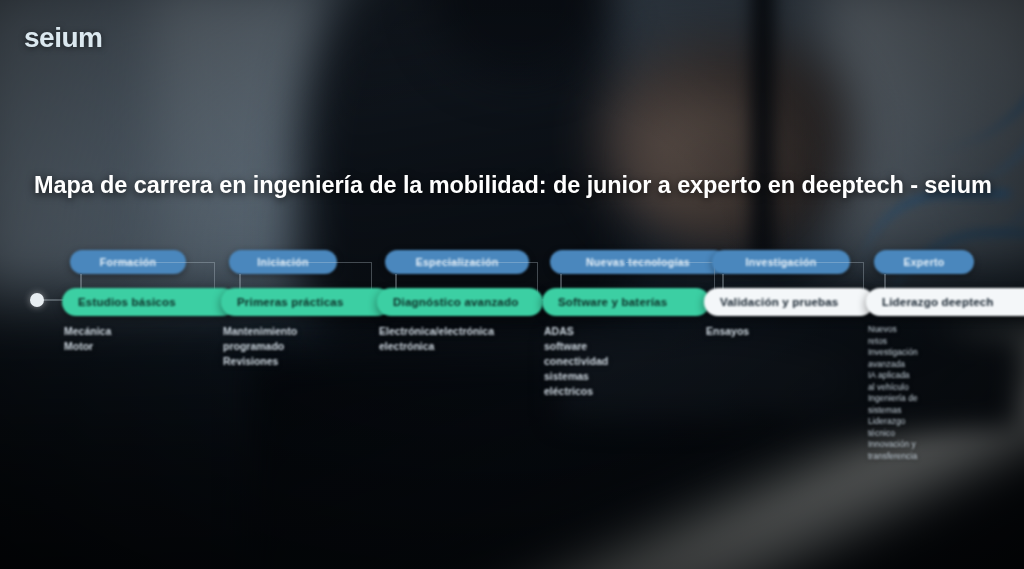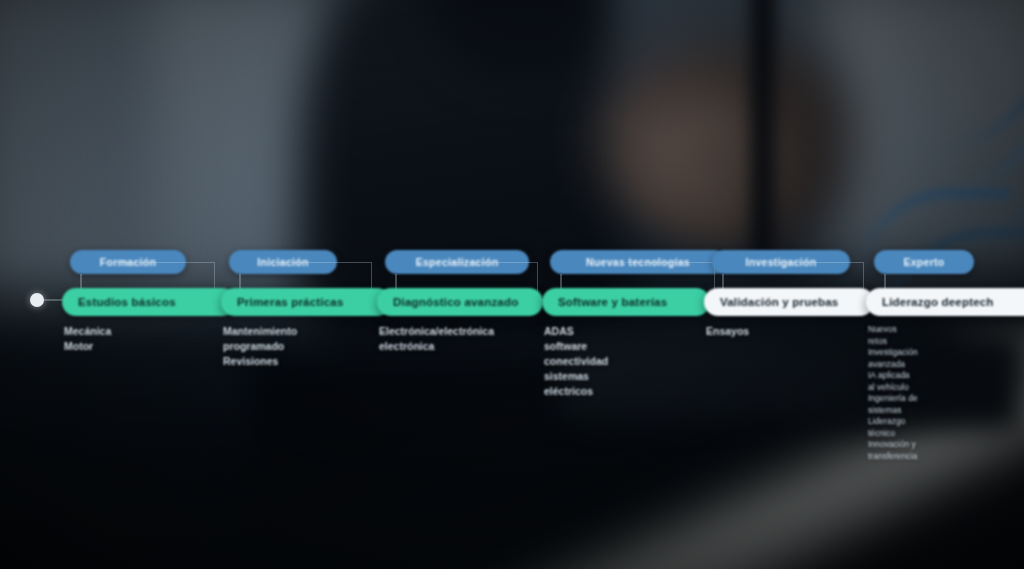--- a/index.html
+++ b/index.html
@@ -190,21 +190,23 @@
     <div class="cable c3"></div>
     <div class="cable c4"></div>
     <div class="cable c5"></div>
     <div class="b-desk"></div>
     <div class="b-deskdark"></div>
     <div class="b-clutter"></div>
     <div class="b-tint"></div>
     <div class="b-vign"></div>
   </div>
 
-
+  <div class="logo">seium</div>
+
+  <div class="title">Mapa de carrera en ingeniería de la mobilidad: de junior a experto en deeptech - seium</div>
 
   <div class="roadmap">
     <div class="spine"></div>
     <div class="start-node"></div>
     <div id="stages-host">
         <div class="stage" style="left: 62px;">
           <div class="tag" style="min-width: 88px;">Formación</div>
           <div class="tag-stem"></div>
           <div class="tag-elbow" style="left: 54px; width: 98px;"></div>
           <div class="pill green" style="width: 142px;">Estudios básicos</div>

